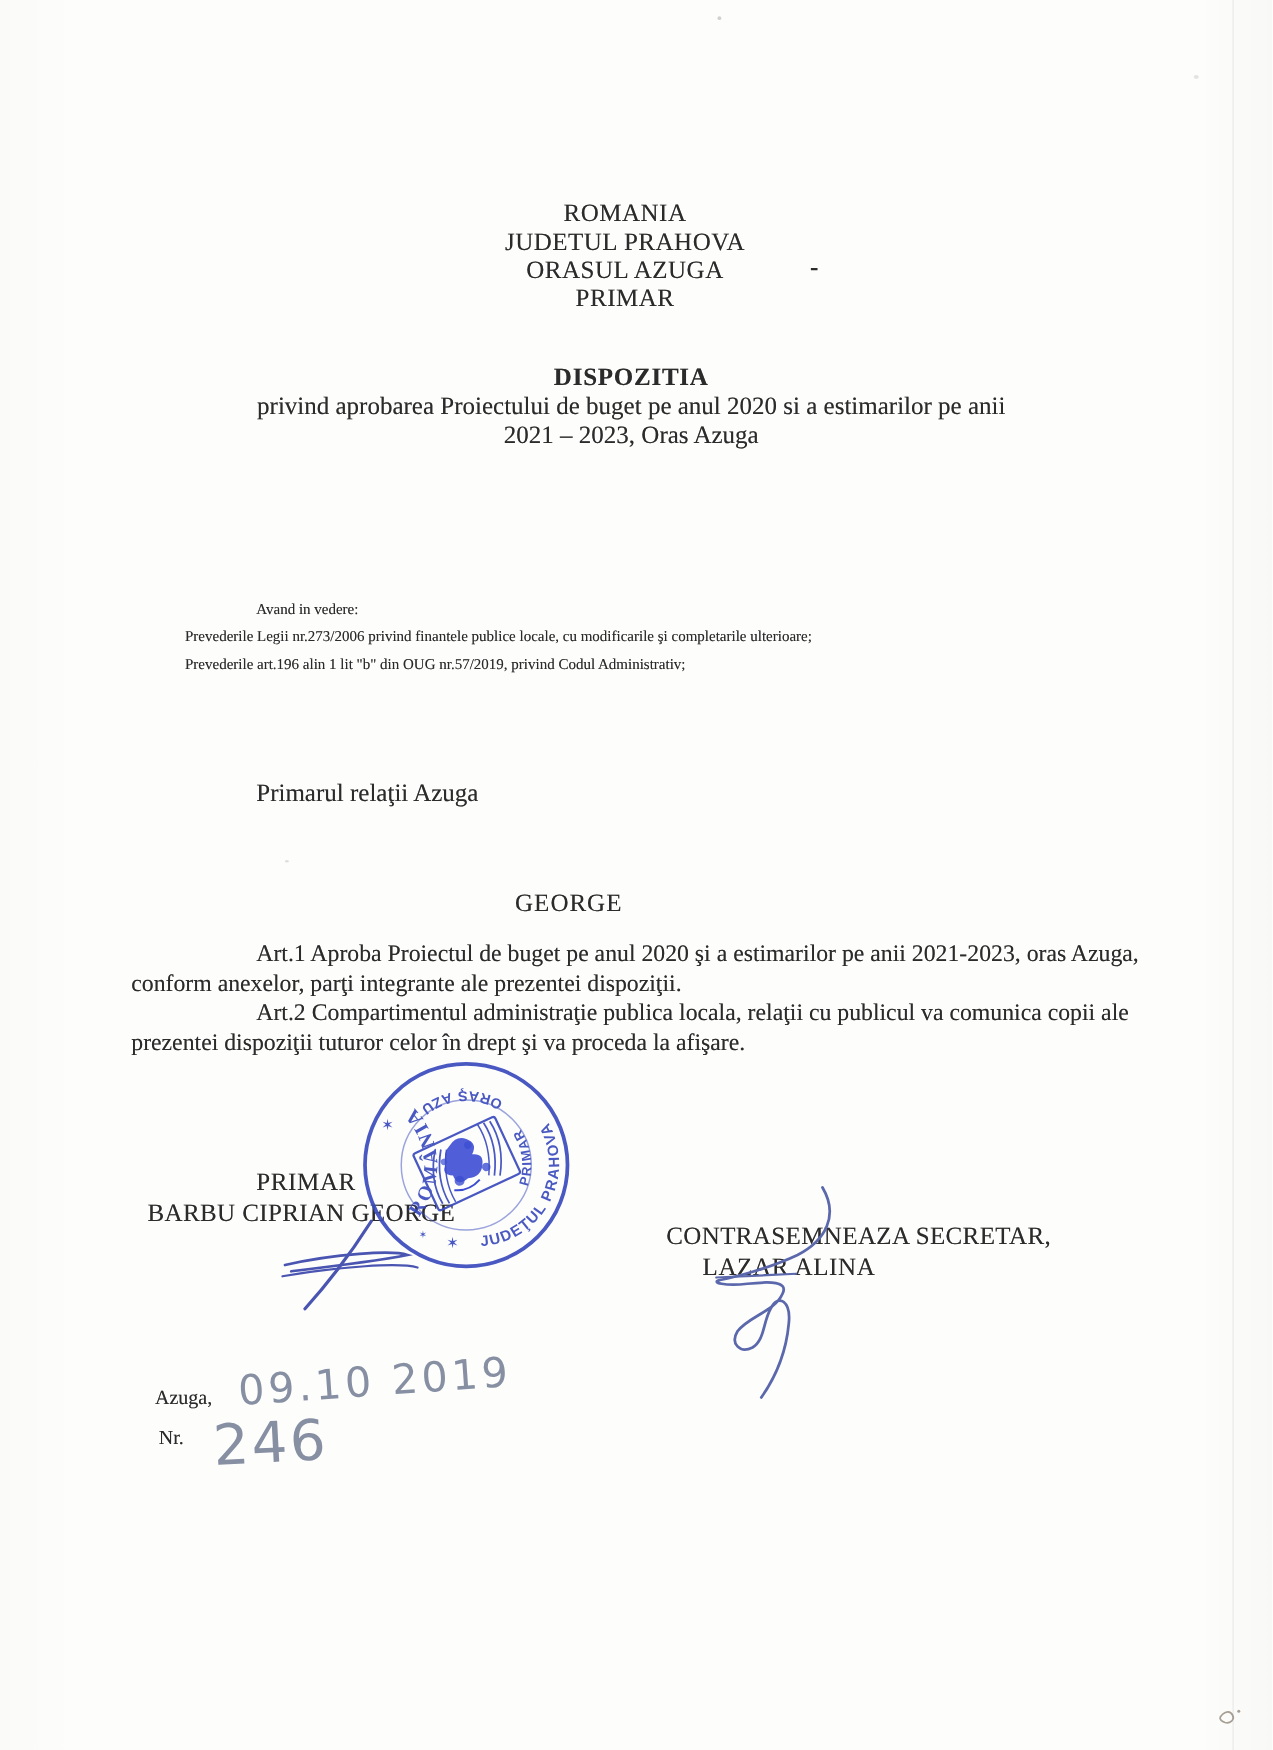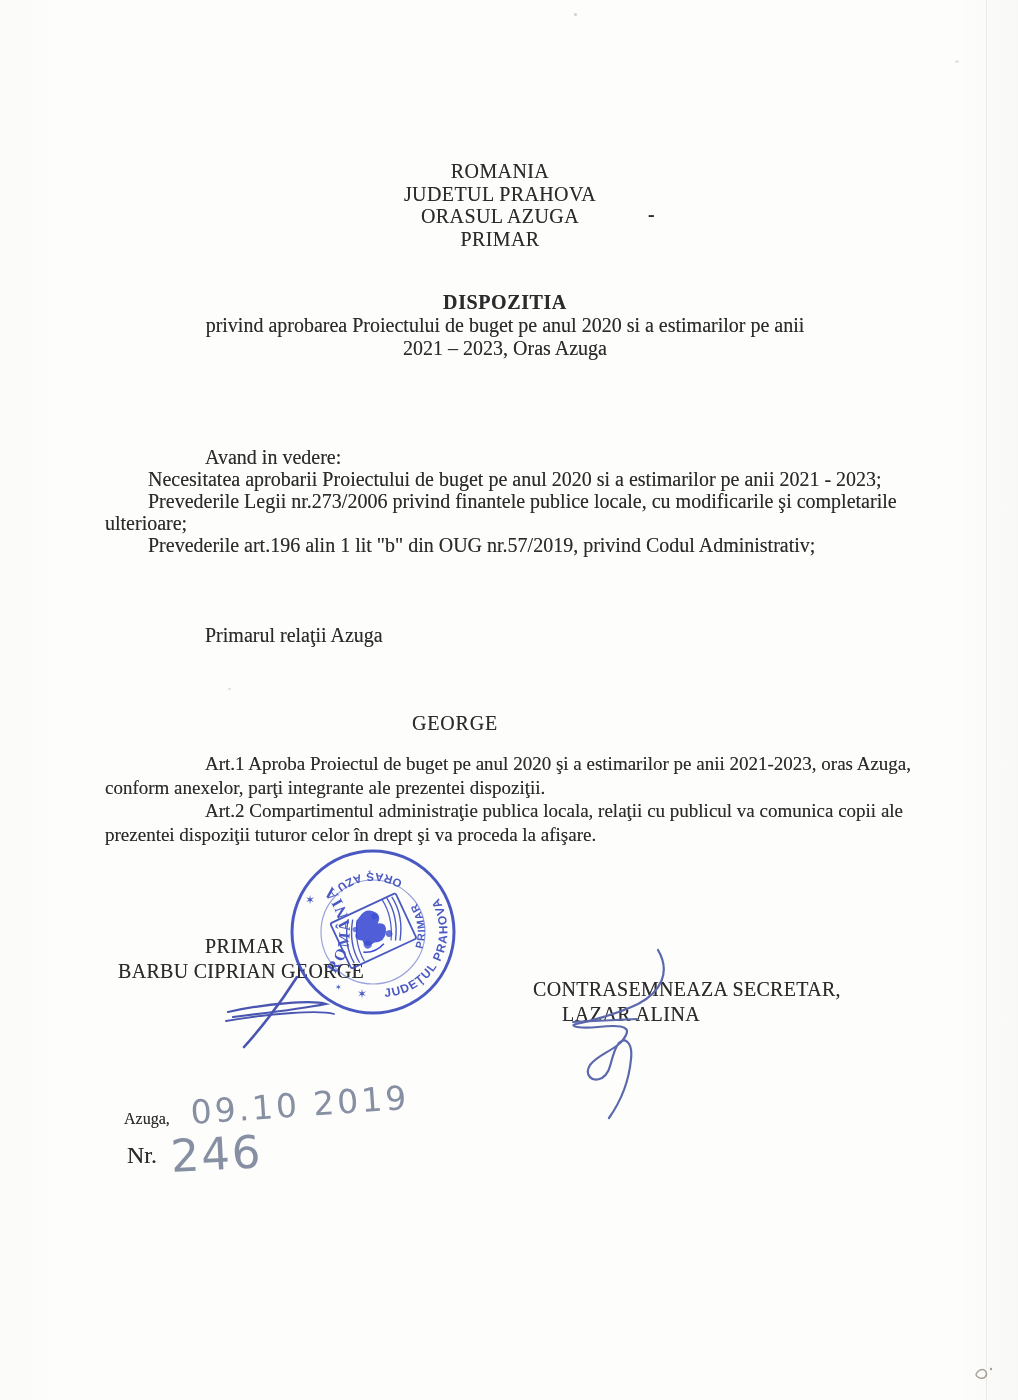--- a/index.html
+++ b/index.html
@@ -23,42 +23,42 @@
   .header { top:160px; left:-9px; width:1018px; text-align:center;
             font-size:20px; line-height:22.5px; letter-spacing:0.4px; }
   .stray-dash { top:203px; left:648px; font-size:20px; font-weight:bold; }
 
   
   .title-block { top:291px; left:105px; width:800px; text-align:center;
                  font-size:20px; line-height:23px; }
   .title-block .doc-title { font-weight:bold; letter-spacing:0.6px;text-align:center; }
 
   
-  .preamble { top:446px; left:105px; width:830px; font-size:20px; line-height:22px; }
+  .preamble { top:476px; left:105px; width:830px; font-size:12px; line-height:22px; }
   .preamble .intro { text-indent:100px; }
   .preamble .consideration { text-indent:43px; }
   .preamble .single-line { white-space:nowrap; }
 
   .issuer { top:624px; left:205px; font-size:20px; }
 
   .operative { top:712px; left:105px; width:700px; text-align:center;
                font-size:20px; letter-spacing:0.8px; }
 
   .articles { top:752px; left:105px; width:830px; font-size:19px; line-height:23.5px; }
   .articles .article { text-indent:100px; }
 
   
   .sign-left-role  { top:935px; left:205px; font-size:20px; letter-spacing:0.5px; }
   .sign-left-name  { top:960px; left:118px; font-size:20px; letter-spacing:0.3px; }
   .sign-right-role { top:978px; left:533px; font-size:20px; letter-spacing:0.3px; }
   .sign-right-name { top:1003px; left:562px; font-size:20px; letter-spacing:0.5px; }
 
   
   .place-label { top:1110px; left:124px; font-size:16px; }
-  .nr-label    { top:1142px; left:127px; font-size:24px; }
+  .nr-label    { top:1142px; left:127px; font-size:16px; }
   .hand { font-family:"DejaVu Sans",sans-serif; color:#878fa3; text-shadow:none; }
   .hand-date { top:1093px; left:192px; font-size:33px; letter-spacing:3px;
                transform:rotate(-4deg); transform-origin:left bottom; }
   .hand-nr   { top:1130px; left:172px; font-size:45px; letter-spacing:2px;
                transform:rotate(-3deg); transform-origin:left bottom; }
 
   
   .stamp { position:absolute; top:846px; left:287px; width:172px; height:172px; opacity:0.92; }
   .overlay { position:absolute; top:0; left:0; width:1018px; height:1400px; pointer-events:none; }
 
@@ -83,21 +83,20 @@
   <div class="txt stray-dash">-</div>
 
   <div class="txt title-block">
     <div class="doc-title">DISPOZITIA</div>
     <div>privind aprobarea Proiectului de buget pe anul 2020 si a estimarilor pe anii</div>
     <div>2021 – 2023, Oras Azuga</div>
   </div>
 
   <div class="txt preamble">
     <p class="intro">Avand in vedere:</p>
-    <p class="consideration single-line">Necesitatea aprobarii Proiectului de buget pe anul 2020 si a estimarilor pe anii 2021 - 2023;</p>
     <p class="consideration">Prevederile Legii nr.273/2006 privind finantele publice locale, cu modificarile şi completarile ulterioare;</p>
     <p class="consideration single-line">Prevederile art.196  alin 1 lit "b" din OUG nr.57/2019, privind Codul Administrativ;</p>
   </div>
 
   <div class="txt issuer">Primarul relaţii Azuga</div>
 
   <div class="txt operative">GEORGE</div>
 
   <div class="txt articles">
     <p class="article">Art.1 Aproba Proiectul de buget pe anul 2020 şi a estimarilor pe anii 2021-2023, oras Azuga, conform anexelor, parţi integrante ale prezentei dispoziţii.</p>

